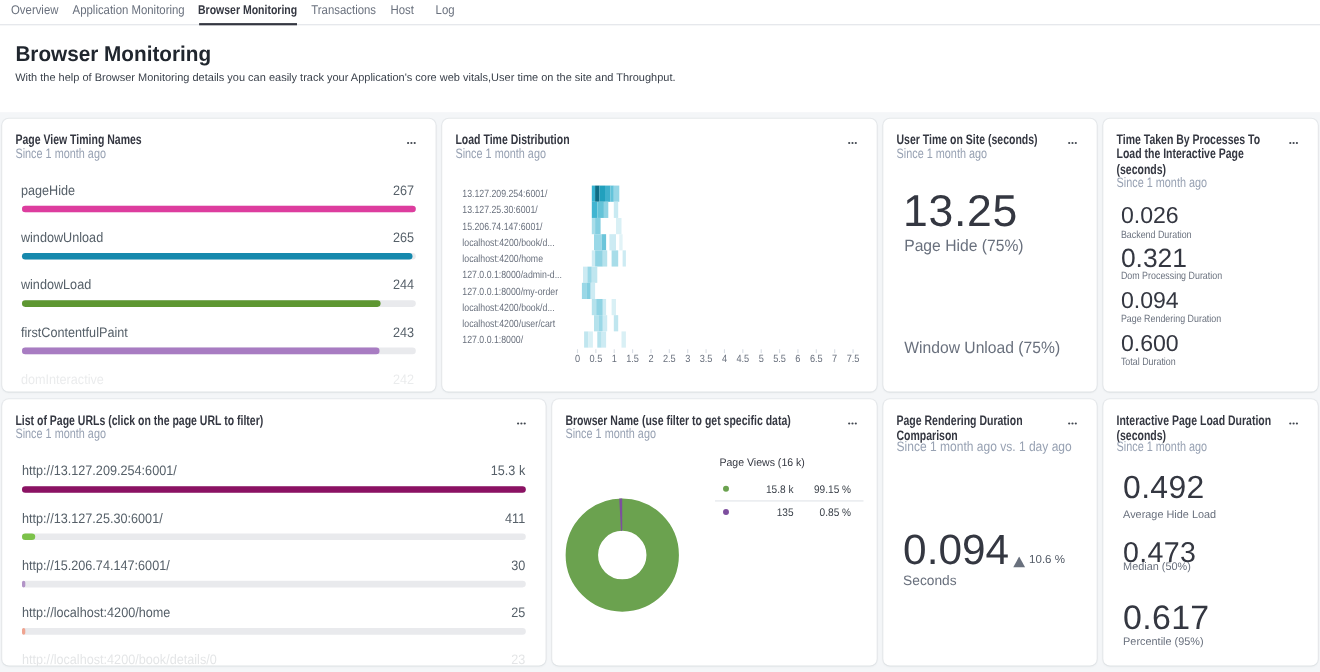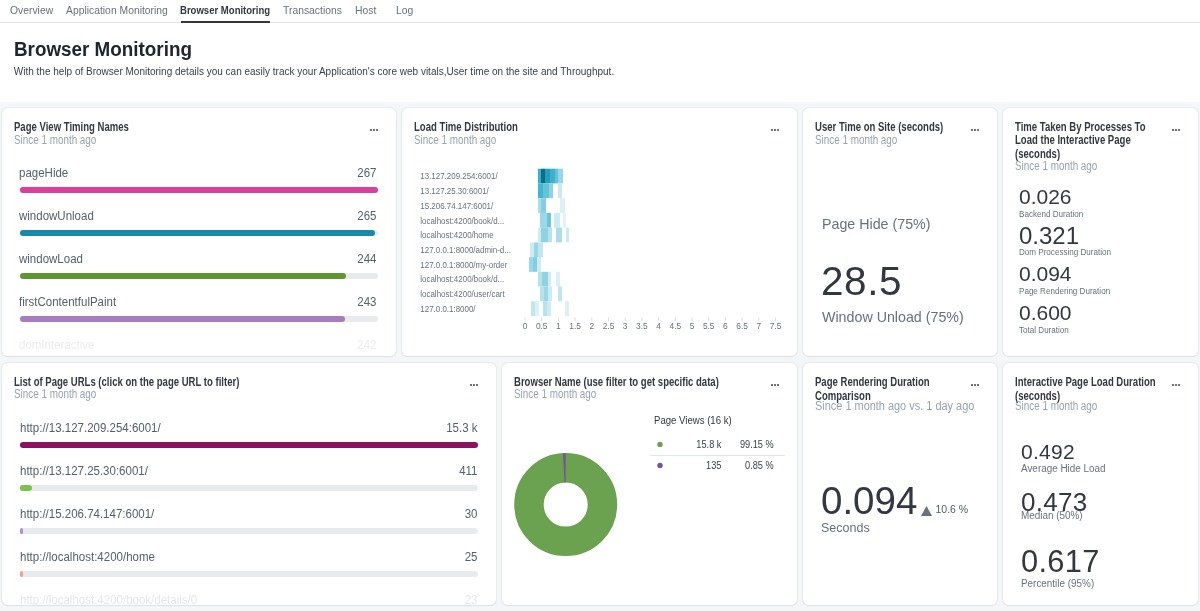--- a/index.html
+++ b/index.html
@@ -169,22 +169,22 @@
     </svg>
   </div>
 <div class="panel" style="left:803px;top:107.5px;width:194px;height:248.5px">
     <div class="tt">User Time on Site (seconds)</div>
     <div class="st" style="top:26.5px">Since 1 month ago</div>
     <div class="dots" style="right:17.5px;top:21px">
       <i></i>
       <i></i>
       <i></i>
     </div>
+    <div class="bignum" style="left:18px;top:63.1px;font-size:40.5px;letter-spacing:.6px">13.25</div>
     <div class="nlbl" style="left:18.5px;top:108.3px;font-size:15px;transform:scaleX(.95)">Page Hide (75%)</div>
-    <div class="bignum" style="left:18px;top:153.9px;font-size:40.5px;letter-spacing:.6px">28.5</div>
     <div class="nlbl" style="left:18.5px;top:201.3px;font-size:15px;transform:scaleX(.95)">Window Unload (75%)</div>
   </div>
 <div class="panel" style="left:1003px;top:107.5px;width:195px;height:248.5px">
     <div class="tt">Time Taken By Processes To<br>Load the Interactive Page<br>(seconds)</div>
     <div class="st" style="top:52px">Since 1 month ago</div>
     <div class="dots" style="right:17.5px;top:21px">
       <i></i>
       <i></i>
       <i></i>
     </div>
@@ -271,18 +271,18 @@
     <div class="nlbl" style="left:18px;top:159px;font-size:12.5px;transform:scaleX(1)">Seconds</div>
   </div>
 <div class="panel" style="left:1003px;top:363px;width:195px;height:242px">
     <div class="tt">Interactive Page Load Duration<br>(seconds)</div>
     <div class="st" style="top:36.5px">Since 1 month ago</div>
     <div class="dots" style="right:17.5px;top:21px">
       <i></i>
       <i></i>
       <i></i>
     </div>
-    <div class="bignum" style="left:18px;top:78px;font-size:21px;letter-spacing:.3px">0.492</div>
+    <div class="bignum" style="left:18px;top:67px;font-size:29px;letter-spacing:.3px">0.492</div>
     <div class="nlbl" style="left:18.3px;top:101.0px;font-size:10px;transform:scaleX(.99)">Average Hide Load</div>
     <div class="bignum" style="left:18px;top:126.1px;font-size:26px;letter-spacing:.3px">0.473</div>
     <div class="nlbl" style="left:18.3px;top:148px;font-size:10px;transform:scaleX(.99)">Median (50%)</div>
     <div class="bignum" style="left:18px;top:183.8px;font-size:30.8px;letter-spacing:.3px">0.617</div>
     <div class="nlbl" style="left:18.3px;top:216.4px;font-size:10px;transform:scaleX(.99)">Percentile (95%)</div>
   </div>
 </body></html>

